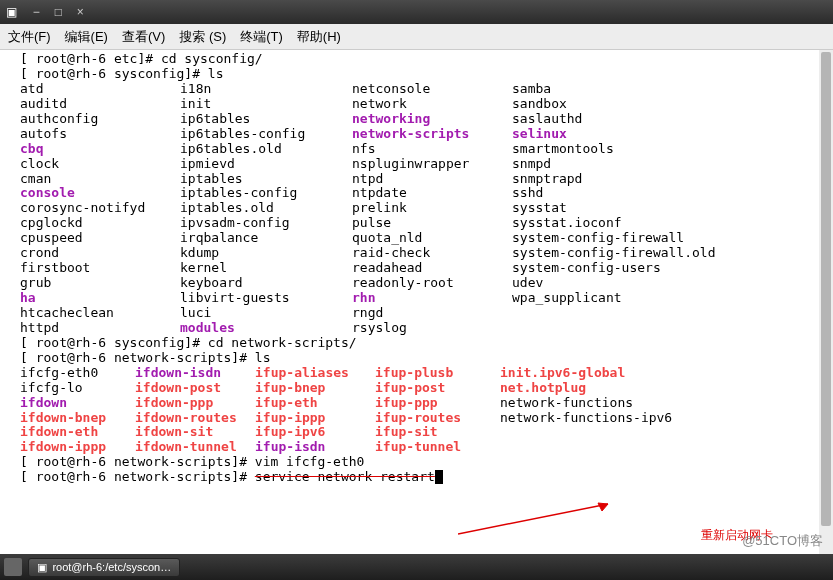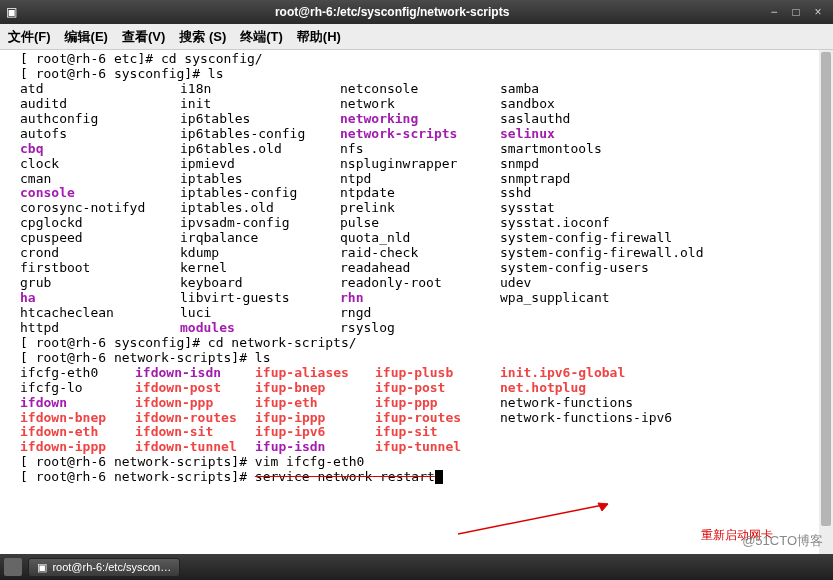--- a/index.html
+++ b/index.html
@@ -41,42 +41,41 @@
     .menubar {
       height: 26px;
       background: #ededed;
       display: flex;
       align-items: center;
       gap: 14px;
       padding: 0 8px;
       font-family: sans-serif;
       font-size: 13px;
       border-bottom: 1px solid #ccc;
-      font-weight: bold;
     }
     .menubar .item { cursor: pointer; }
     .terminal {
       flex: 1;
       background: #fff;
       color: #000;
       padding: 2px 20px;
       line-height: 1.15;
       overflow: hidden;
       position: relative;
       white-space: pre;
       font-size: 13px;
     }
     .terminal .row { display: flex; }
     .c { white-space: pre; }
     .cyan { color: #a21caf; font-weight: bold; }
     .green { color: #ef4444; font-weight: bold; }
     .cols { display: flex; }
     .col1 { width: 160px; }
     .col2 { width: 160px; }
-    .col3 { width: 160px; }
+    .col3 { width: 160px; margin-left: 12px; }
     .col4 { flex: 1; }
     .ncol1 { width: 115px; }
     .ncol2 { width: 120px; }
     .ncol3 { width: 120px; }
     .ncol4 { width: 125px; }
     .ncol5 { flex: 1; }
     .scrollbar {
       position: absolute;
       right: 0; top: 50px; bottom: 26px;
       width: 14px;
@@ -147,21 +146,20 @@
       pointer-events: none;
     }
   </style>
 </head>
 <body>
 
 <div class="window">
 
   <div class="titlebar">
     <span class="icon">▣</span>
-    <span class="title">root@rh-6:/etc/sysconfig/network-scripts</span>
     <span class="win-btn">−</span>
     <span class="win-btn">□</span>
     <span class="win-btn">×</span>
   </div>
 
   <div class="menubar">
     <span class="item">文件(F)</span>
     <span class="item">编辑(E)</span>
     <span class="item">查看(V)</span>
     <span class="item">搜索 (S)</span>

